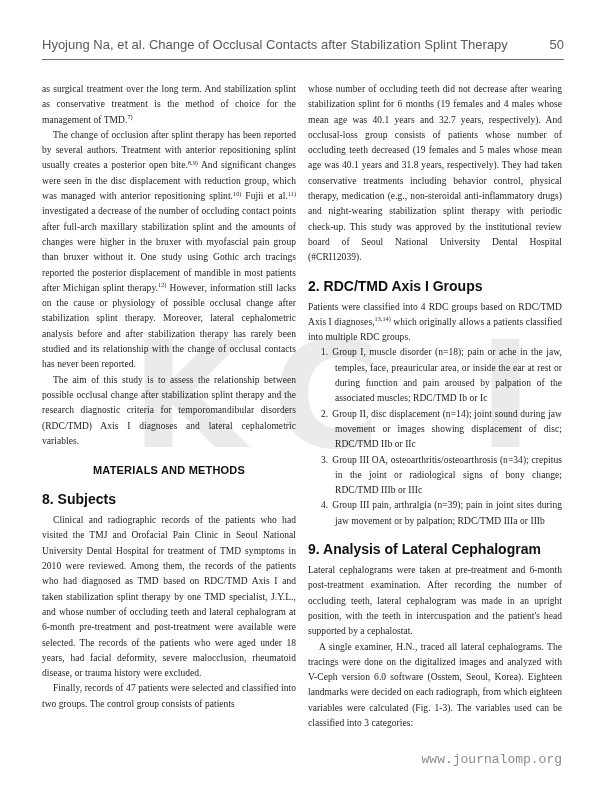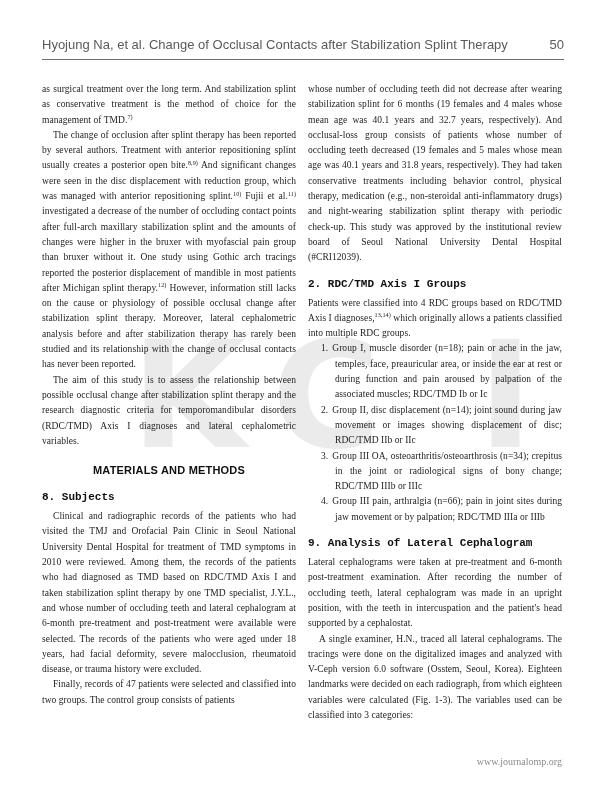--- a/index.html
+++ b/index.html
@@ -57,43 +57,43 @@
   .indent{text-indent:11px;}
 
   .h1{
     font-family:"Liberation Sans", sans-serif;
     font-weight:bold;font-size:11px;color:#101010;
     text-align:center;
     margin:15px 0 15px 0;
     letter-spacing:0.2px;
   }
   .h2{
-    font-family:Liberation Mono, monospace;
-    font-weight:bold;font-size:11px;color:#101010;
+    font-family:Liberation Sans, sans-serif;
+    font-weight:bold;font-size:14px;color:#101010;
     margin:12px 0 6px 0;
   }
 
   .li{
     padding-left:27px;
     text-indent:-14px;
   }
   .li .num{padding-right:4px;}
 
   sup{
     font-size:6.2px;
     line-height:0;
     vertical-align:baseline;
     position:relative;top:-3.5px;
   }
 
   
   .footer{
     position:absolute;right:42px;bottom:33px;
-    font-family:Liberation Serif, serif;
-    font-size:10px;color:#8b8b8b;
+    font-family:Liberation Mono, monospace;
+    font-size:13px;color:#8b8b8b;
     z-index:1;
   }
 </style>
 </head>
 <body>
 
 <div class="page">
 
   <div class="watermark">
     <span class="wm-k">K</span>
@@ -122,21 +122,21 @@
 
     <div class="col">
       <p>whose number of occluding teeth did not decrease after wearing stabilization splint for 6 months (19 females and 4 males whose mean age was 40.1 years and 32.7 years, respectively). And occlusal-loss group consists of patients whose number of occluding teeth decreased (19 females and 5 males whose mean age was 40.1 years and 31.8 years, respectively). They had taken conservative treatments including behavior control, physical therapy, medication (e.g., non-steroidal anti-inflammatory drugs) and night-wearing stabilization splint therapy with periodic check-up. This study was approved by the institutional review board of Seoul National University Dental Hospital (#CRI12039).</p>
 
       <div class="h2">2. RDC/TMD Axis I Groups</div>
       <p>Patients were classified into 4 RDC groups based on RDC/TMD Axis I diagnoses,<sup>13,14)</sup> which originally allows a patients classified into multiple RDC groups.</p>
 
       <p class="li"><span class="num">1.</span><span>Group I, muscle disorder (n=18); pain or ache in the jaw, temples, face, preauricular area, or inside the ear at rest or during function and pain aroused by palpation of the associated muscles; RDC/TMD Ib or Ic</span></p>
       <p class="li"><span class="num">2.</span><span>Group II, disc displacement (n=14); joint sound during jaw movement or images showing displacement of disc; RDC/TMD IIb or IIc</span></p>
       <p class="li"><span class="num">3.</span><span>Group III OA, osteoarthritis/osteoarthrosis (n=34); crepitus in the joint or radiological signs of bony change; RDC/TMD IIIb or IIIc</span></p>
-      <p class="li"><span class="num">4.</span><span>Group III pain, arthralgia (n=66); pain in joint sites during jaw movement or by palpation; RDC/TMD IIIa or IIIb</span></p>
+      <p class="li"><span class="num">4.</span><span>Group III pain, arthralgia (n=39); pain in joint sites during jaw movement or by palpation; RDC/TMD IIIa or IIIb</span></p>
 
       <div class="h2">9. Analysis of Lateral Cephalogram</div>
       <p>Lateral cephalograms were taken at pre-treatment and 6-month post-treatment examination. After recording the number of occluding teeth, lateral cephalogram was made in an upright position, with the teeth in intercuspation and the patient's head supported by a cephalostat.</p>
       <p class="indent">A single examiner, H.N., traced all lateral cephalograms. The tracings were done on the digitalized images and analyzed with V-Ceph version 6.0 software (Osstem, Seoul, Korea). Eighteen landmarks were decided on each radiograph, from which eighteen variables were calculated (Fig. 1-3). The variables used can be classified into 3 categories:</p>
     </div>
 
   </div>
 
   <div class="footer">
     <span>www.journalomp.org</span>

